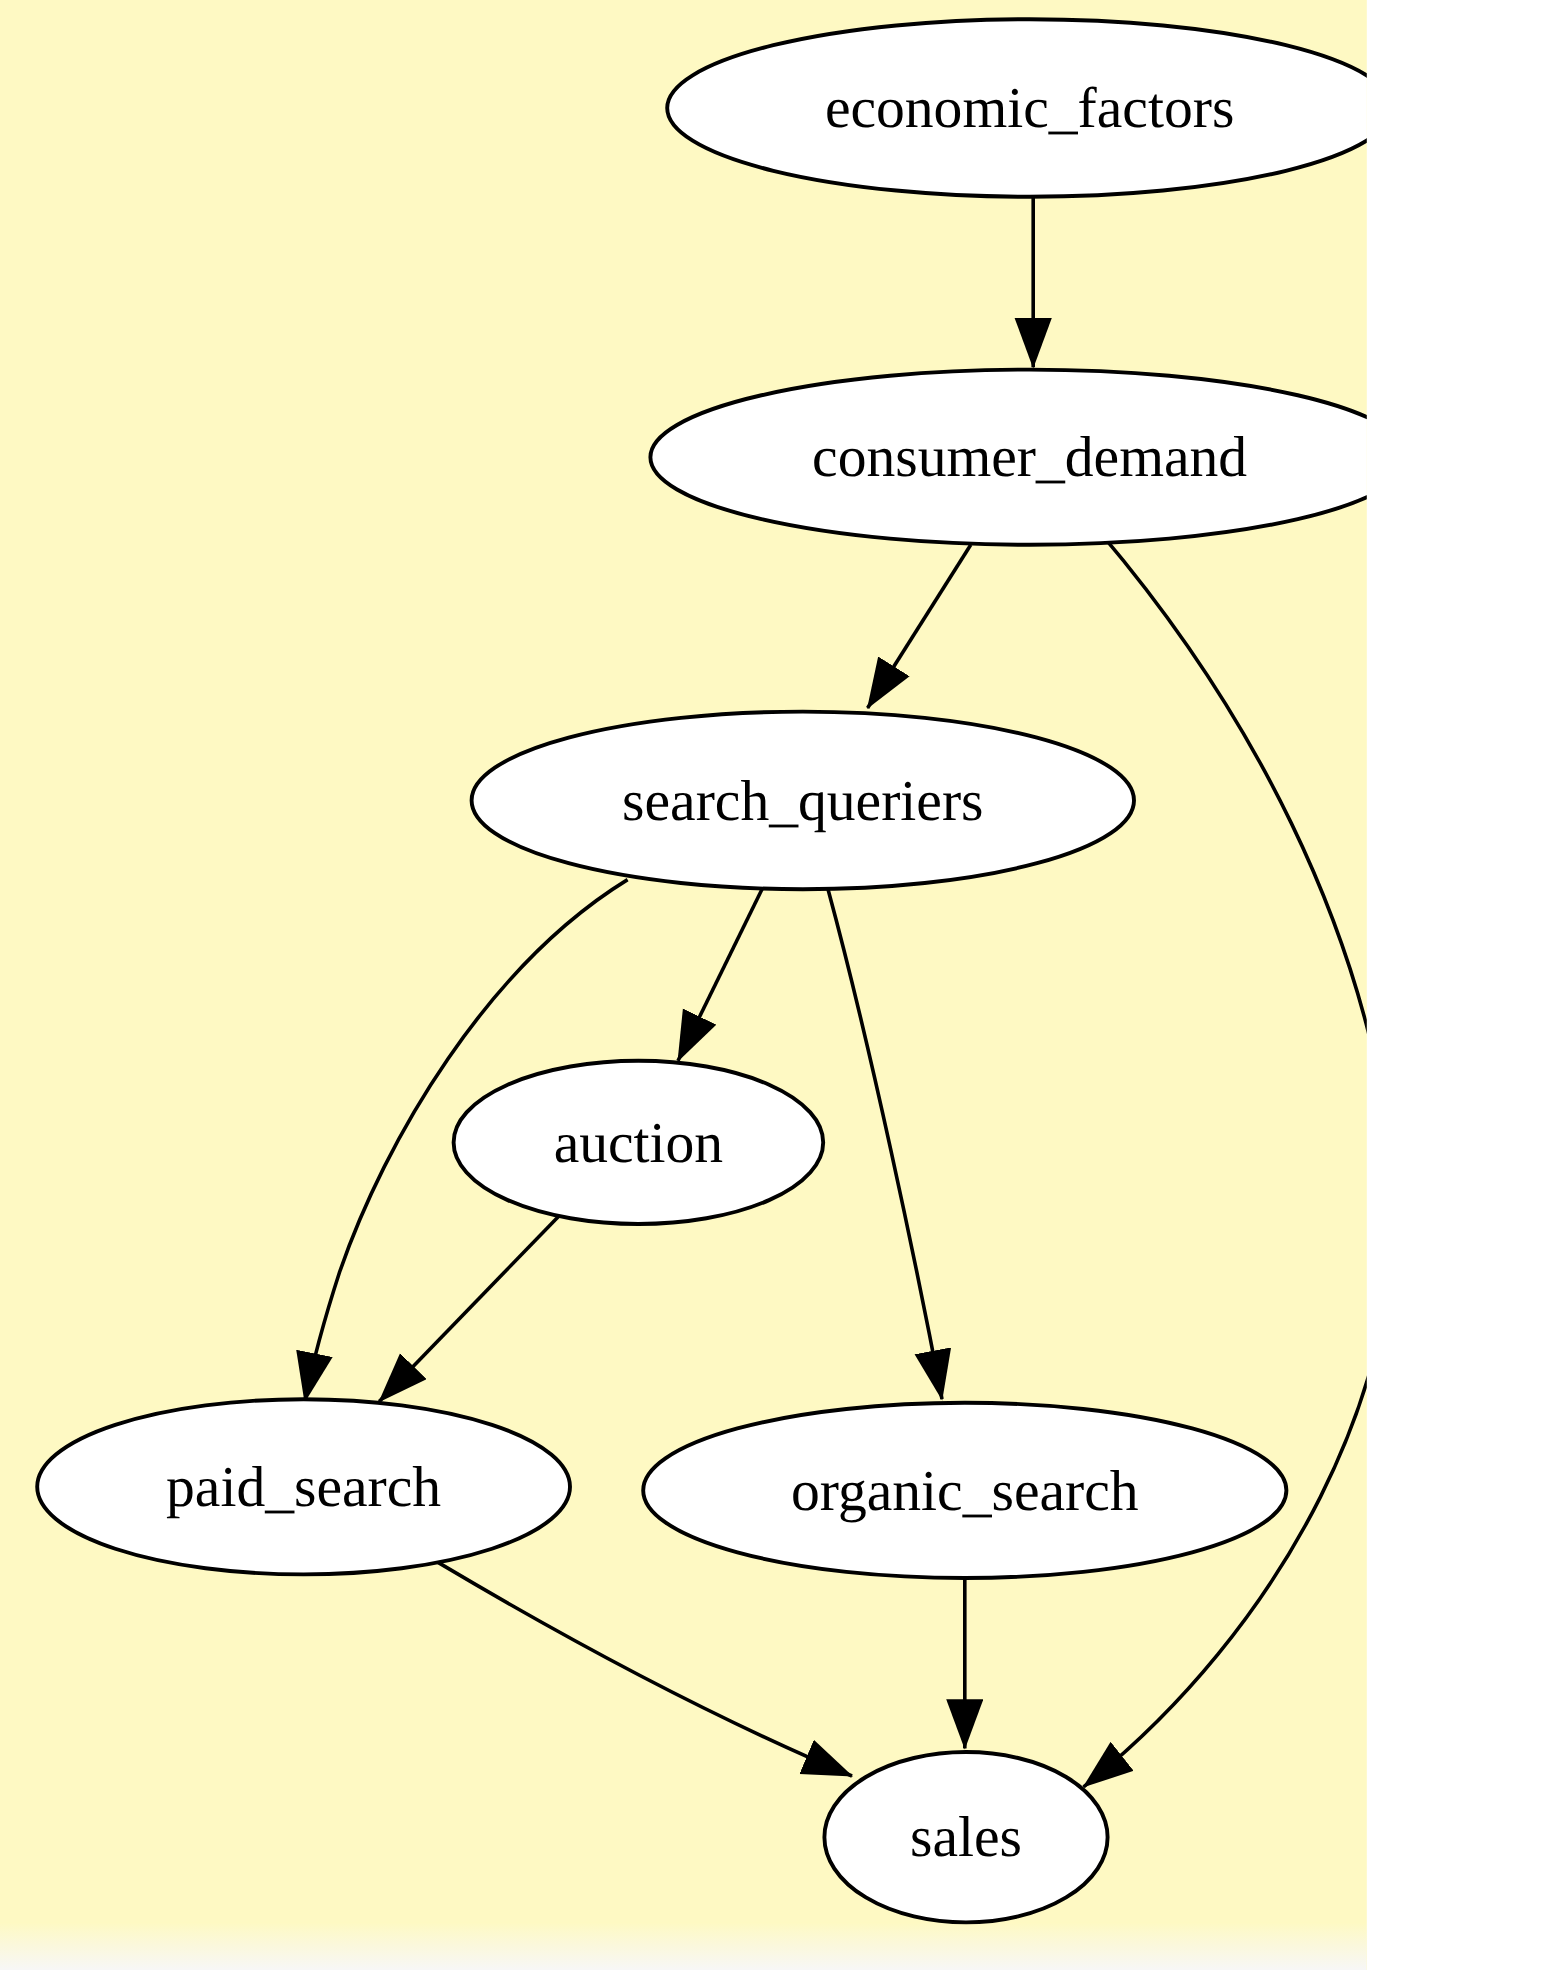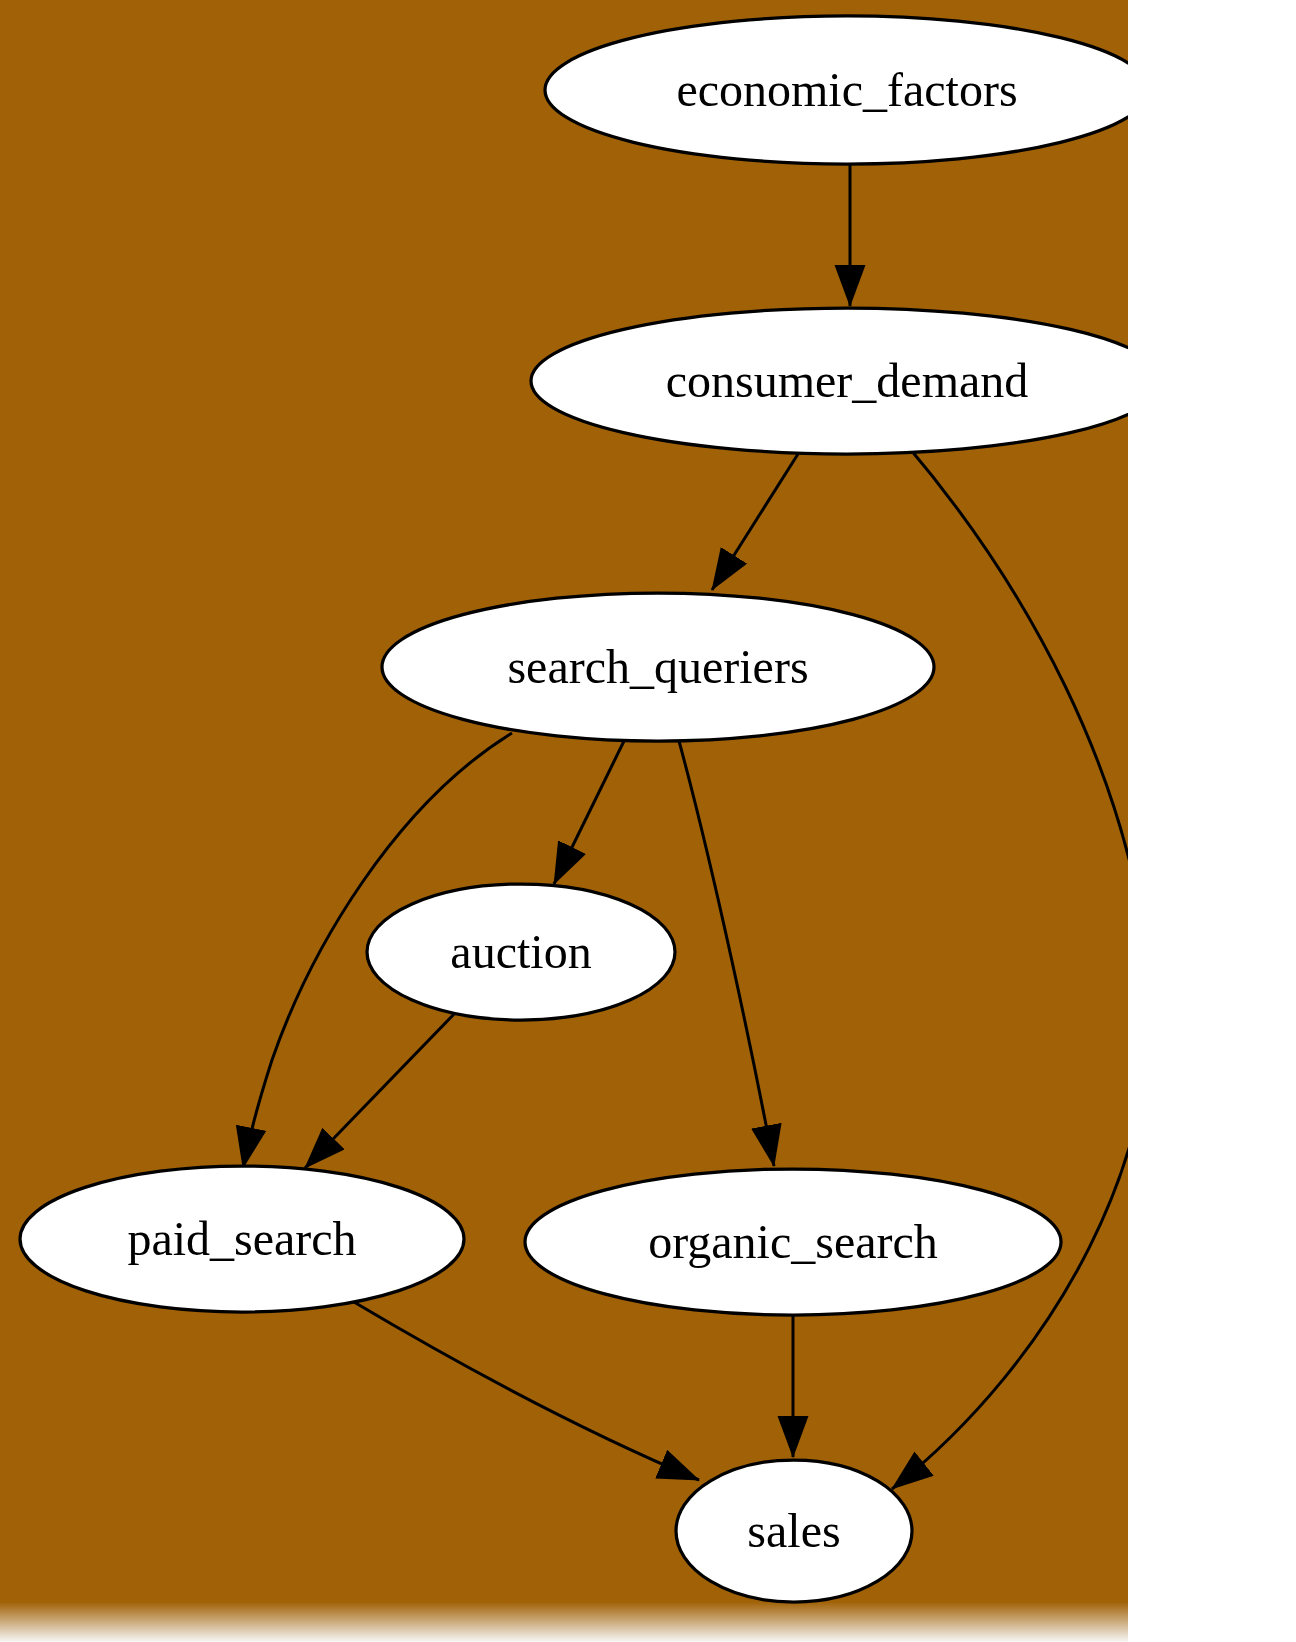--- a/index.html
+++ b/index.html
@@ -4,22 +4,23 @@
 <style>
   html, body {
     margin: 0;
     padding: 0;
     background: #ffffff;
   }
   .stage {
     position: relative;
     width: 1128px;
     height: 1642px;
-    background: #a16207;
+    background: #fef9c3;
     overflow: hidden;
+    padding-left: 11px;
   }
   svg.dag {
     display: block;
     width: 1296px;
     height: 1642px;
   }
   .node-ellipse {
     fill: #ffffff;
     stroke: #000000;
     stroke-width: 3.25;

